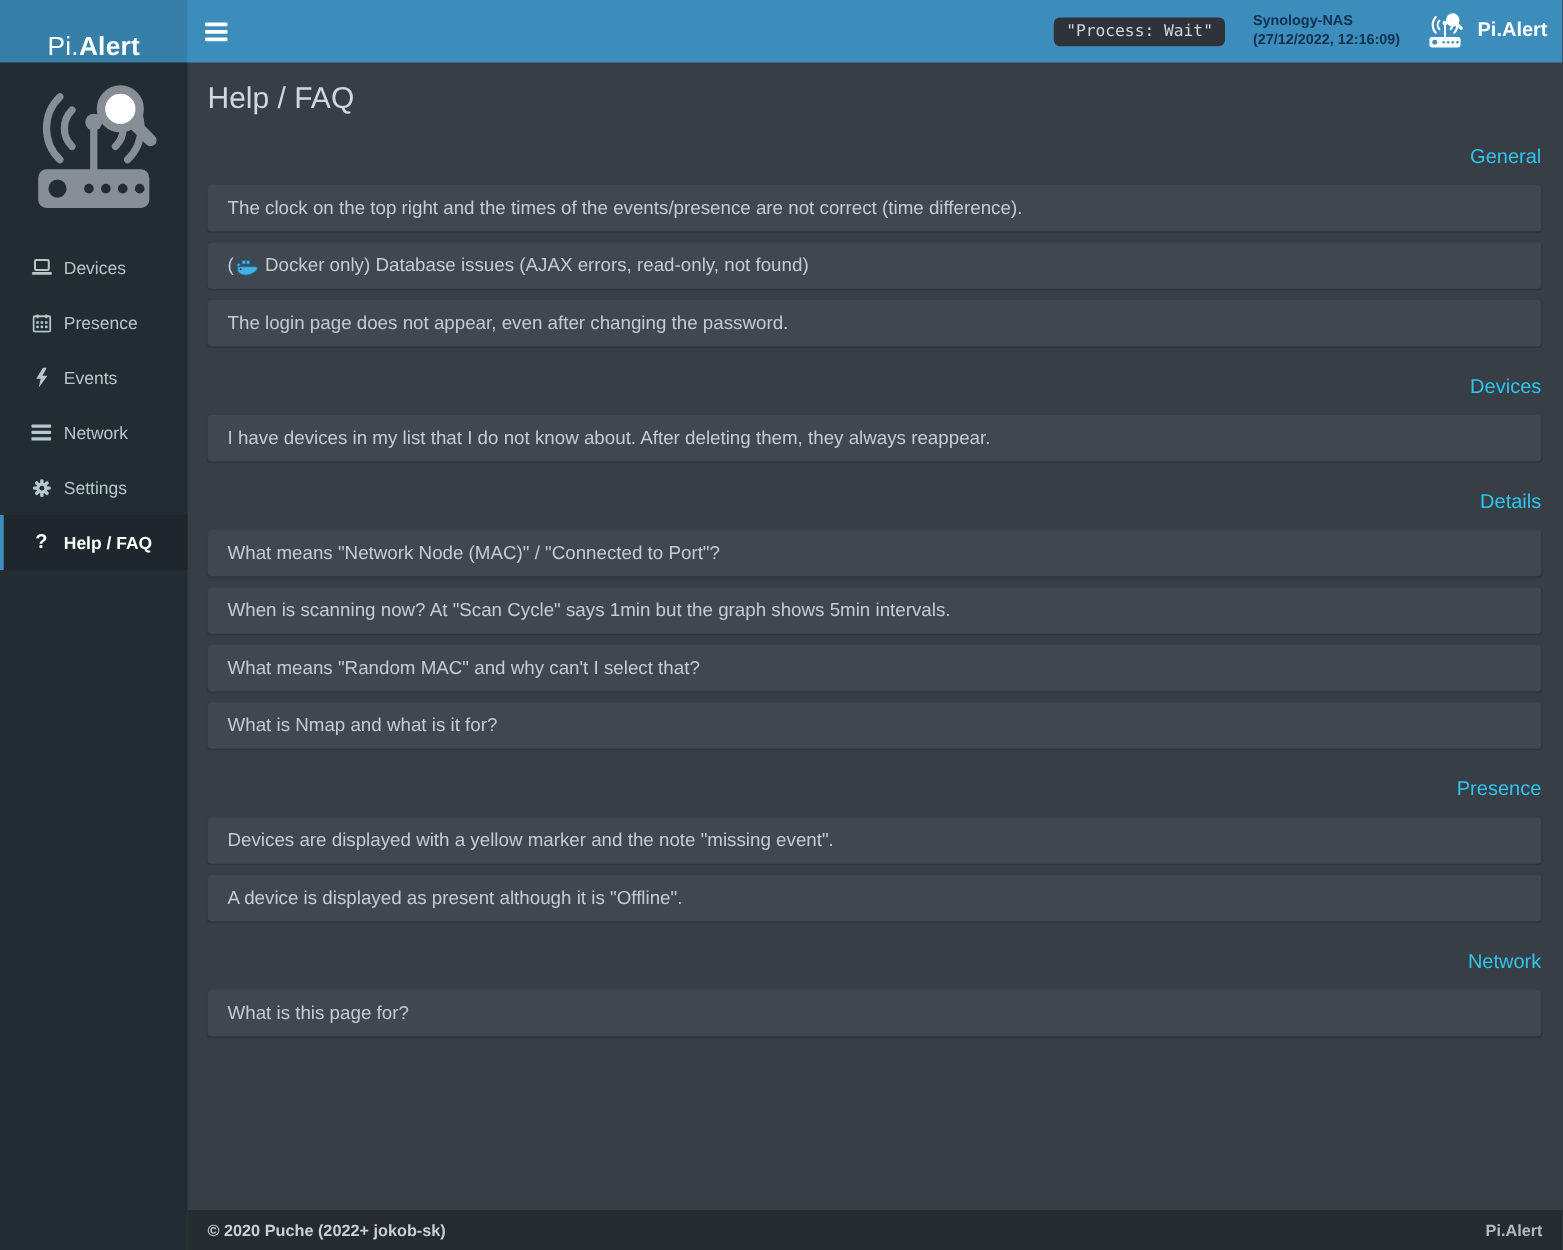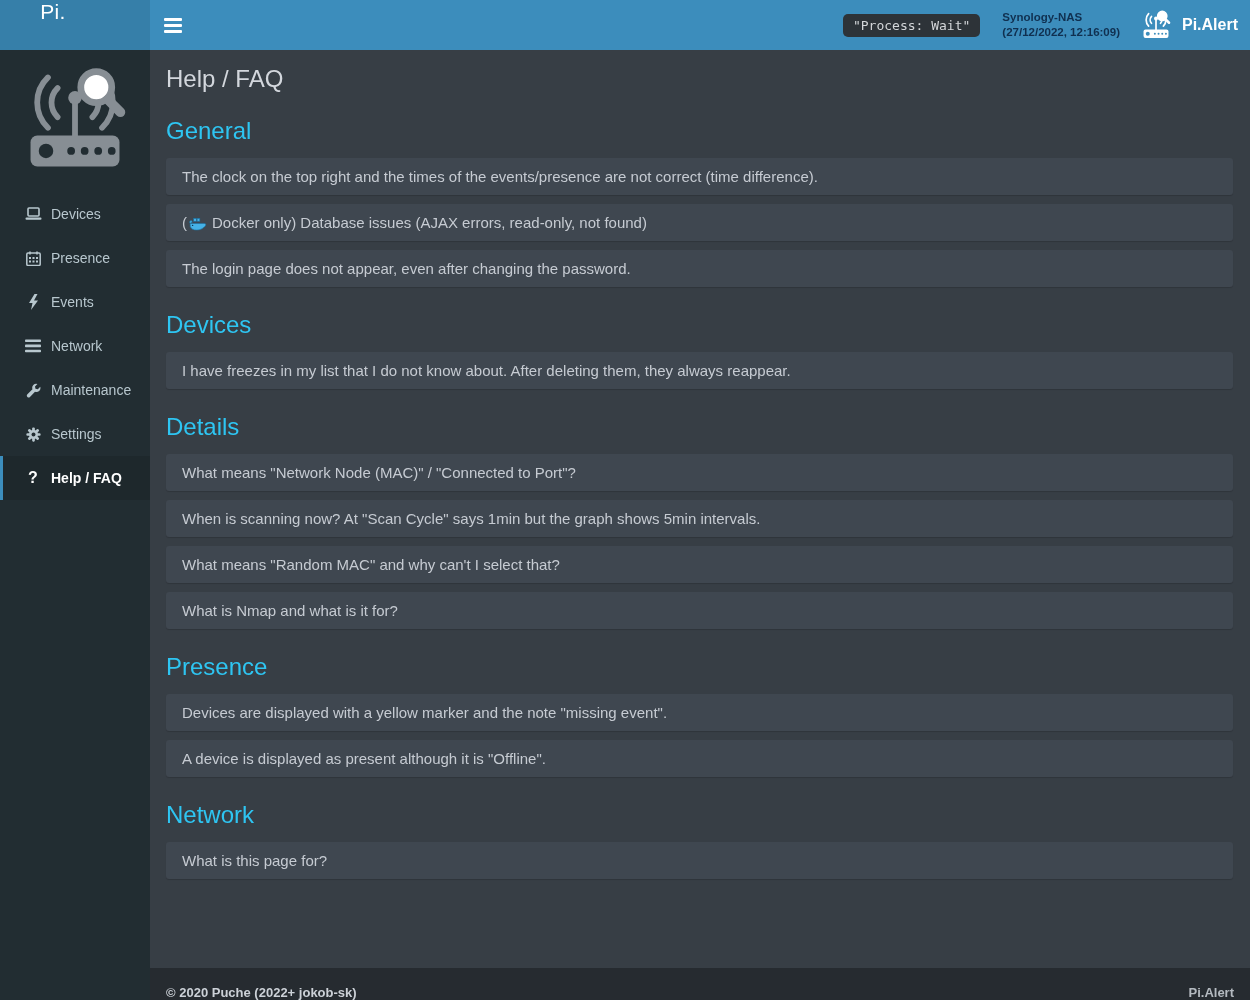--- a/index.html
+++ b/index.html
@@ -18,23 +18,23 @@
   }
   *{box-sizing:border-box;margin:0;padding:0;}
   html,body{width:1250px;height:1000px;overflow:hidden;}
   body{
     font-family:"Liberation Sans","DejaVu Sans",sans-serif;
     background:var(--content-bg);
     display:flex;flex-direction:column;
   }
   
   .header{height:50px;display:flex;background:var(--hdr-blue);flex:0 0 auto;}
-  .brand{width:150px;background:var(--hdr-dark);color:#fff;display:flex;align-items:flex-start;justify-content:center;
+  .brand{width:150px;background:var(--hdr-dark);color:#fff;display:flex;align-items:flex-end;justify-content:center;
     font-size:21px;letter-spacing:.2px;cursor:pointer;}
-  .brand b{font-weight:400;margin-top:48px;}
+  .brand b{font-weight:700;margin-top:48px;}
   .hdr-right{flex:1;display:flex;align-items:center;}
   .hamburger{width:46px;height:50px;display:flex;flex-direction:column;align-items:center;justify-content:center;
     gap:3px;cursor:pointer;}
   .hamburger span{width:18px;height:3px;background:#fff;border-radius:1px;}
   .hdr-spacer{flex:1;}
   .status-badge{background:#2d3338;color:#d3d6d9;font-family:"DejaVu Sans Mono","Liberation Mono",monospace;
     font-size:13px;padding:4px 10px;border-radius:5px;white-space:nowrap;}
   .nas-info{margin-left:22px;color:#103050;font-size:11.5px;font-weight:700;line-height:15px;white-space:nowrap;}
   .hdr-app{display:flex;align-items:center;margin-left:18px;margin-right:12px;color:#fff;}
   .hdr-app .app-name{font-size:16px;font-weight:700;margin-left:8px;}
@@ -47,27 +47,27 @@
   .side-item{height:44px;display:flex;align-items:center;padding-left:20px;color:var(--side-text);
     font-size:14px;cursor:pointer;border-left:3px solid transparent;}
   .side-item.active{background:var(--sidebar-active-bg);border-left-color:var(--hdr-blue);color:#fff;font-weight:700;}
   .side-item .s-icon{width:20px;margin-right:8px;display:flex;align-items:center;justify-content:center;flex:0 0 auto;}
   .side-item .s-icon svg{display:block;}
   .qmark{font-size:16px;font-weight:700;}
   
   .main-col{flex:1;display:flex;flex-direction:column;min-width:0;}
   .content{flex:1;padding:6px 17px 10px 16px;overflow:hidden;}
   .page-title{font-size:24px;font-weight:400;color:var(--title-grey);margin:9px 0 0;}
-  .section-heading{font-size:24px;font-weight:400;color:var(--heading-cyan);margin:24px 0 13px;}
+  .section-heading{font-size:16px;font-weight:400;color:var(--heading-cyan);margin:24px 0 13px;text-align:right;}
   .faq-bar{height:37px;display:flex;align-items:center;background:var(--bar-bg);border-radius:3px;
     padding:0 16px;margin-bottom:9px;color:var(--bar-text);font-size:15px;cursor:pointer;
     box-shadow:0 1px 1px rgba(0,0,0,.15);white-space:nowrap;overflow:hidden;}
   .docker-whale{margin:0 5px 0 2px;position:relative;top:2px;}
   
-  .footer{height:32px;background:var(--footer-bg);display:flex;align-items:flex-end;
+  .footer{height:32px;background:var(--footer-bg);display:flex;align-items:center;
     justify-content:space-between;padding:0 16px;font-size:13px;color:#ccd1d7;flex:0 0 auto;}
   .footer .left{font-weight:700;}
   .footer a{color:#ccd1d7;text-decoration:none;cursor:pointer;}
   .footer .right{color:#b4bac0;font-weight:700;}
 </style>
 </head>
 <body>
 
 <div class="header">
   <div class="brand">
@@ -177,28 +177,20 @@
                 <rect x="0" y="0.5" width="16" height="2.6" rx="0.8"></rect>
                 <rect x="0" y="5.6" width="16" height="2.6" rx="0.8"></rect>
                 <rect x="0" y="10.7" width="16" height="2.6" rx="0.8"></rect>
               </g>
             </svg>
         </span>
         <span>Network</span>
       </li>
       <li class="side-item">
         <span class="s-icon">
-          <svg width="15" height="15" viewBox="0 0 16 16">
-              <path d="M15.2,4.1 a4.3,4.3 0 0,1 -5.6,5.3 L4.2,14.8 a1.9,1.9 0 0,1 -2.7,-2.7 L6.9,6.7 a4.3,4.3 0 0,1 5.3,-5.6 L9.6,3.7 l0.5,2.5 2.5,0.5 z" fill="#b8c7ce"></path>
-            </svg>
-        </span>
-        <span>Maintenance</span>
-      </li>
-      <li class="side-item">
-        <span class="s-icon">
           <svg width="15" height="15" viewBox="0 0 20 20">
               <g fill="#b8c7ce">
                 <rect x="8.2" y="0.5" width="3.6" height="19" rx="1.4"></rect>
                 <rect x="8.2" y="0.5" width="3.6" height="19" rx="1.4" transform="rotate(45 10 10)"></rect>
                 <rect x="8.2" y="0.5" width="3.6" height="19" rx="1.4" transform="rotate(90 10 10)"></rect>
                 <rect x="8.2" y="0.5" width="3.6" height="19" rx="1.4" transform="rotate(135 10 10)"></rect>
                 <circle cx="10" cy="10" r="6"></circle>
               </g>
               <circle cx="10" cy="10" r="2.6" fill="#222d32"></circle>
             </svg>
@@ -232,21 +224,21 @@
           <circle cx="4" cy="9" r="0.8" fill="#0d3a55"></circle>
         </svg>
         <span>Docker only) Database issues (AJAX errors, read-only, not found)</span>
       </div>
       <div class="faq-bar">
           <span>The login page does not appear, even after changing the password.</span>
         </div>
 
       <h2 class="section-heading">Devices</h2>
       <div class="faq-bar">
-          <span>I have freezes in my list that I do not know about. After deleting them, they always reappear.</span>
+          <span>I have devices in my list that I do not know about. After deleting them, they always reappear.</span>
         </div>
 
       <h2 class="section-heading">Details</h2>
       <div class="faq-bar">
           <span>What means "Network Node (MAC)" / "Connected to Port"?</span>
         </div>
       <div class="faq-bar">
           <span>When is scanning now? At "Scan Cycle" says 1min but the graph shows 5min intervals.</span>
         </div>
       <div class="faq-bar">

